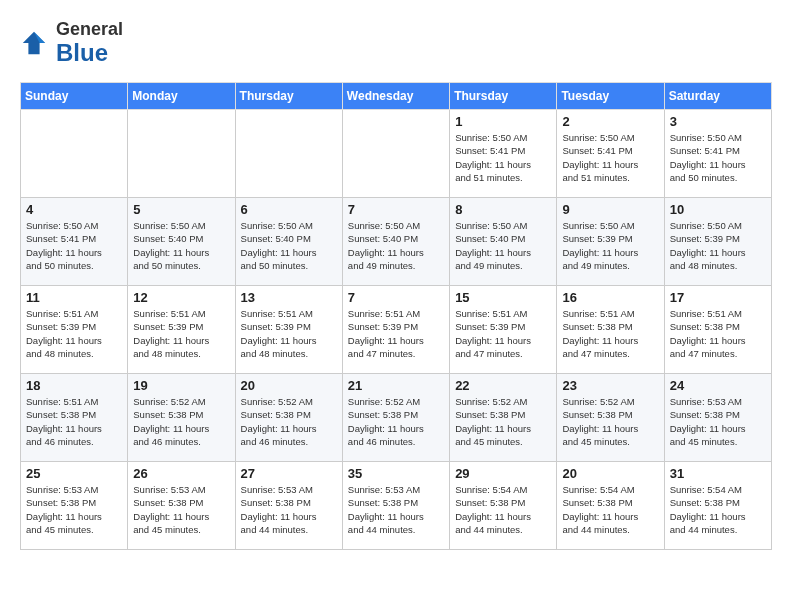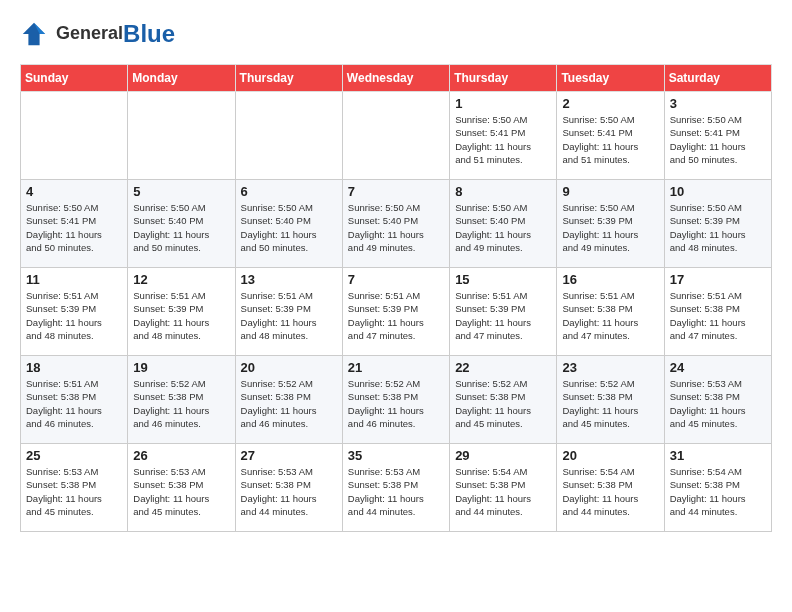--- a/index.html
+++ b/index.html
@@ -16,23 +16,22 @@
       align-items: flex-start;
       margin-bottom: 16px;
     }
     .logo {
       display: flex;
       align-items: center;
       gap: 4px;
     }
     .logo-text {
       display: flex;
-      flex-direction: row;
+      flex-direction: column;
       line-height: 1.1;
-      align-items: center;
     }
     .logo-icon {
       width: 28px;
       height: 28px;
       margin-right: 4px;
     }
     .title-block {
       text-align: right;
     }
     .month-title {
@@ -43,21 +42,21 @@
     .location {
       font-size: 15px;
       color: #555;
     }
     table {
       width: 100%;
       border-collapse: collapse;
       table-layout: fixed;
     }
     thead tr th {
-      background: #ef4444;
+      background: #3b82f6;
       color: #fff;
       font-size: 12px;
       font-weight: bold;
       padding: 6px 4px;
       text-align: left;
       border: 1px solid #ddd;
     }
     tbody tr td {
       vertical-align: top;
       border: 1px solid #ccc;

